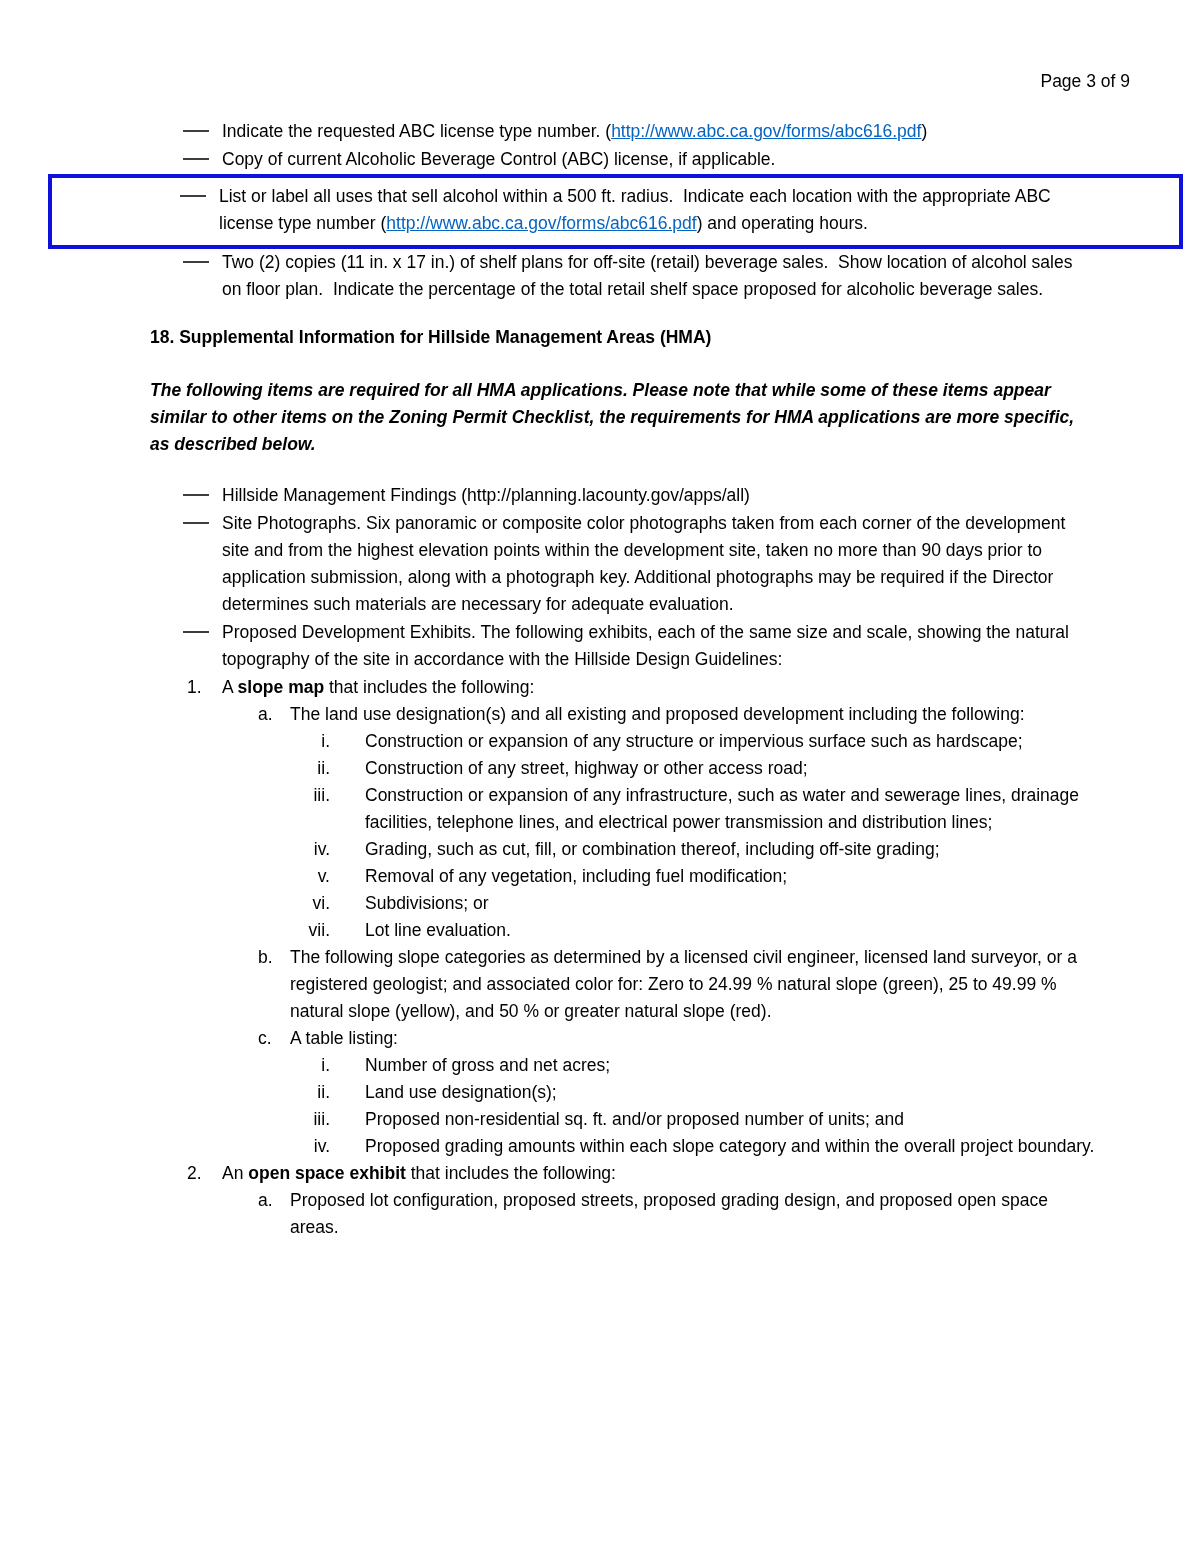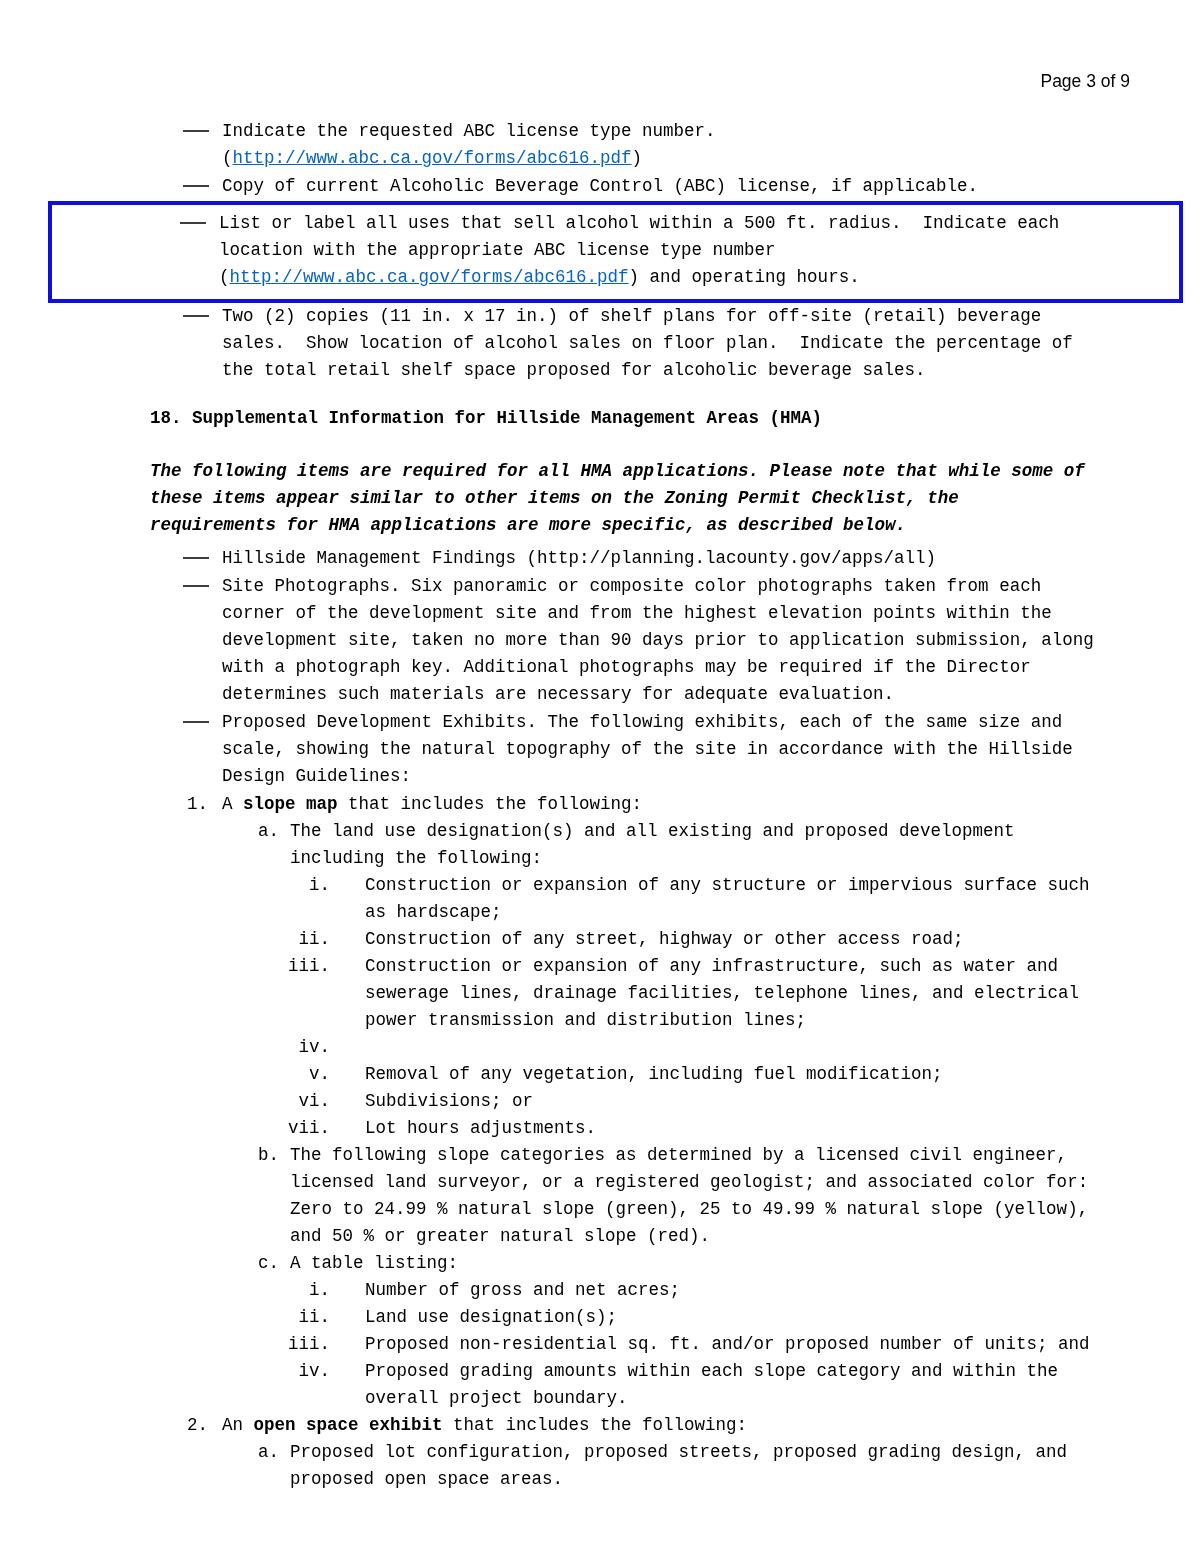--- a/index.html
+++ b/index.html
@@ -18,21 +18,20 @@
     overflow: hidden;
   }
   .page-number {
     position: absolute;
     top: 68px;
     right: 70px;
     white-space: nowrap;
   }
   .content {
     padding: 118px 105px 0 150px;
-    font-family: Liberation Mono, monospace;
   }
   .check-item {
     display: flex;
     margin-left: 33px;
     margin-bottom: 1px;
   }
   .dash {
     flex: none;
     width: 26px;
     height: 2px;
@@ -54,21 +53,21 @@
     margin-right: -88px;
     padding: 5px 81px 7px 95px;
   }
   .section-heading {
     font-weight: bold;
     margin: 21px 0 26px 0;
   }
   .intro {
     font-weight: bold;
     font-style: italic;
-    margin-bottom: 6px;
+    margin-bottom: 24px;
   }
   .num-item {
     display: flex;
     margin-left: 37px;
   }
   .num-marker {
     flex: none;
     width: 35px;
   }
   .num-body { flex: 1; white-space: pre-wrap; }
@@ -159,32 +158,33 @@
   <div class="roman-item">
     <span class="roman-marker">ii.</span>
     <div class="roman-body">Construction of any street, highway or other access road;</div>
   </div>
   <div class="roman-item">
     <span class="roman-marker">iii.</span>
     <div class="roman-body">Construction or expansion of any infrastructure, such as water and sewerage lines, drainage facilities, telephone lines, and electrical power transmission and distribution lines;</div>
   </div>
   <div class="roman-item">
     <span class="roman-marker">iv.</span>
+    <div class="roman-body">Grading, such as cut, fill, or combination thereof, including off-site grading;</div>
   </div>
   <div class="roman-item">
     <span class="roman-marker">v.</span>
     <div class="roman-body">Removal of any vegetation, including fuel modification;</div>
   </div>
   <div class="roman-item">
     <span class="roman-marker">vi.</span>
     <div class="roman-body">Subdivisions; or</div>
   </div>
   <div class="roman-item">
     <span class="roman-marker">vii.</span>
-    <div class="roman-body">Lot hours adjustments.</div>
+    <div class="roman-body">Lot line evaluation.</div>
   </div>
 
   <div class="letter-item">
     <span class="letter-marker">b.</span>
     <div class="letter-body">The following slope categories as determined by a licensed civil engineer, licensed land surveyor, or a registered geologist; and associated color for: Zero to 24.99 % natural slope (green), 25 to 49.99 % natural slope (yellow), and 50 % or greater natural slope (red).</div>
   </div>
 
   <div class="letter-item">
     <span class="letter-marker">c.</span>
     <div class="letter-body">A table listing:</div>

